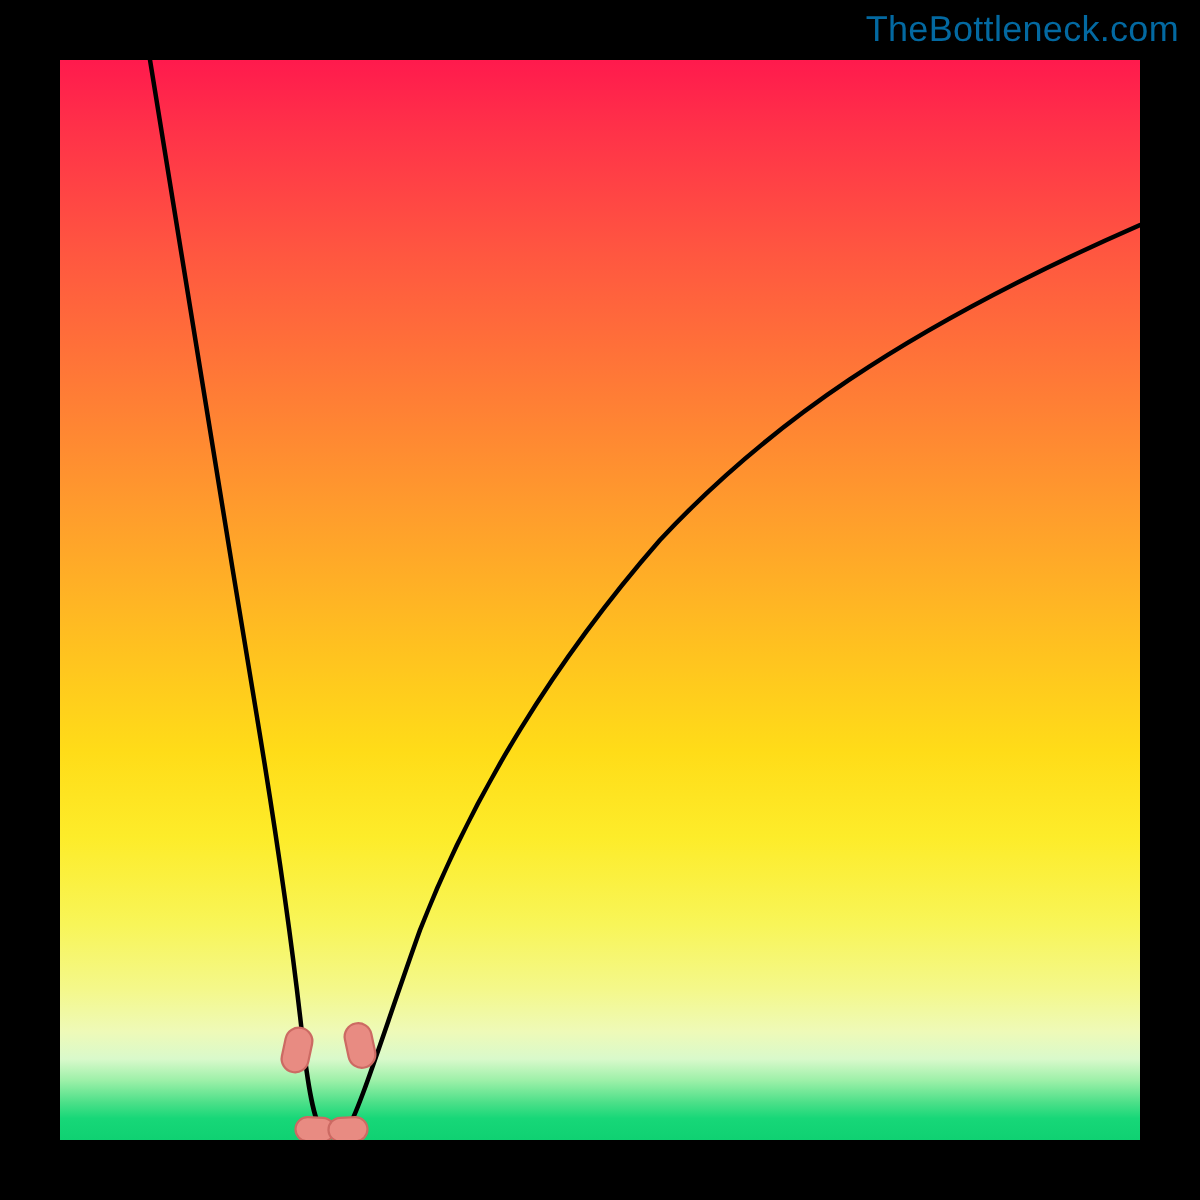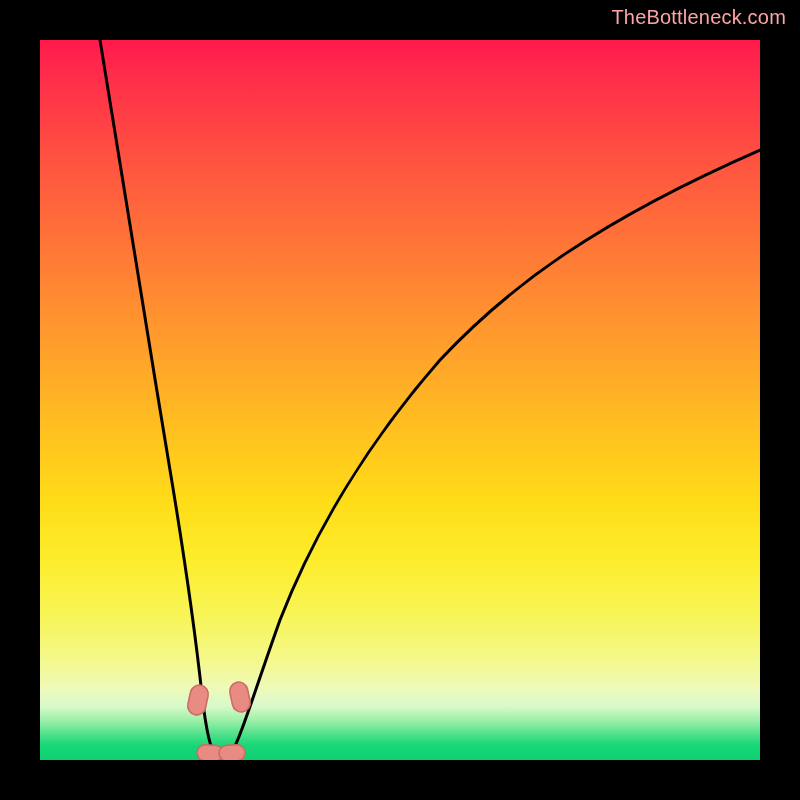--- a/index.html
+++ b/index.html
@@ -56,23 +56,23 @@
     position: absolute;
     left: 0;
     top: 0;
     width: 100%;
     height: 100%;
   }
   .watermark {
     position: absolute;
     top: 6px;
     right: 14px;
-    font-size: 20px;
+    font-size: 24px;
     font-weight: 500;
-    color: #fca5a5;
+    color: #0369a1;
     letter-spacing: 0.2px;
     user-select: none;
   }
 </style>
 </head>
 <body>
 
 <div class="frame">
 
   <div class="watermark">TheBottleneck.com</div>

